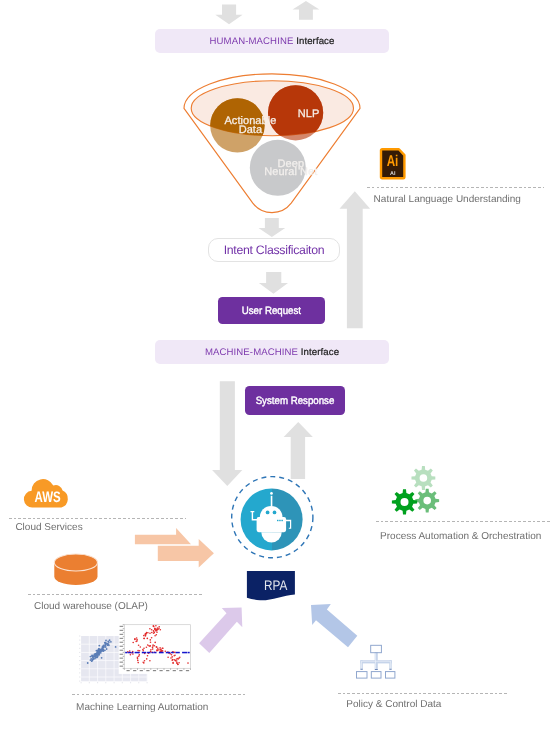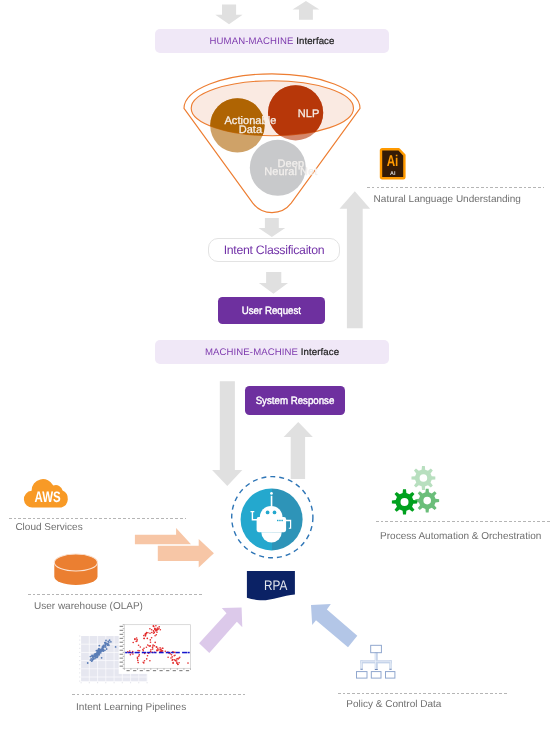--- a/index.html
+++ b/index.html
@@ -619,24 +619,24 @@
     </g>
   </svg>
 
   <div class="abs dash" style="left:367.0px;top:187.1px;width:177.0px;"></div>
   <div class="abs cap" style="left:373.6px;top:195.2px;">Natural Language Understanding</div>
 
   <div class="abs dash" style="left:8.6px;top:517.8px;width:177.4px;"></div>
   <div class="abs cap" style="left:15.4px;top:523.3px;">Cloud Services</div>
 
   <div class="abs dash" style="left:27.9px;top:593.9px;width:176.1px;"></div>
-  <div class="abs cap" style="left:34.0px;top:602.1px;">User warehouse (OLAP)</div>
+  <div class="abs cap" style="left:34.0px;top:602.1px;">Cloud warehouse (OLAP)</div>
 
   <div class="abs dash" style="left:71.7px;top:694.2px;width:173.4px;"></div>
-  <div class="abs cap" style="left:76.1px;top:703.3px;">Intent Learning Pipelines</div>
+  <div class="abs cap" style="left:76.1px;top:703.3px;">Machine Learning Automation</div>
 
   <div class="abs dash" style="left:376.1px;top:520.8px;width:175.4px;"></div>
   <div class="abs cap" style="left:380.1px;top:531.9px;">Process Automation &amp; Orchestration</div>
 
   <div class="abs dash" style="left:337.6px;top:692.7px;width:171.2px;"></div>
   <div class="abs cap" style="left:346.3px;top:700.1px;">Policy &amp; Control Data</div>
 
 </div>
 
 </body></html>

